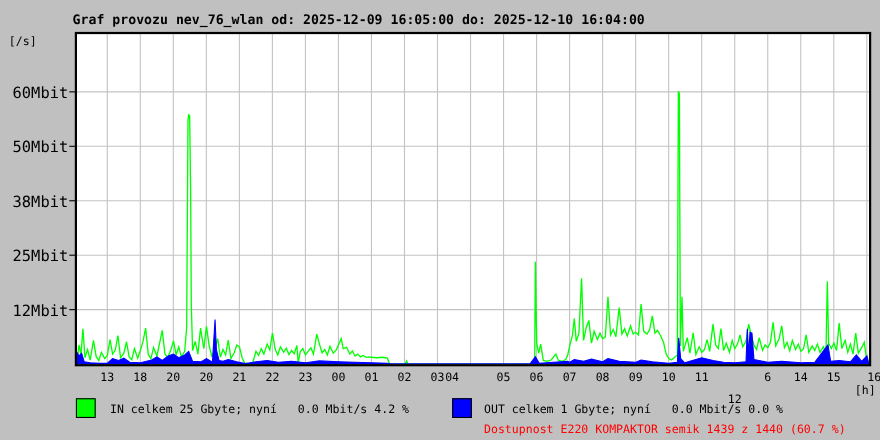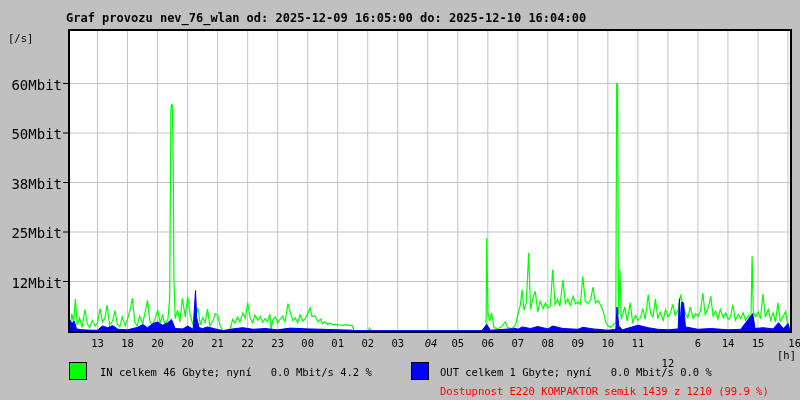--- a/index.html
+++ b/index.html
@@ -83,32 +83,32 @@
     <div class="xlab" style="left: 114.542px;">18</div>
     <div class="xlab" style="left: 144.563px;">20</div>
     <div class="xlab" style="left: 174.584px;">20</div>
     <div class="xlab" style="left: 204.606px;">21</div>
     <div class="xlab" style="left: 234.627px;">22</div>
     <div class="xlab" style="left: 264.648px;">23</div>
     <div class="xlab" style="left: 294.669px;">00</div>
     <div class="xlab" style="left: 324.691px;">01</div>
     <div class="xlab" style="left: 354.712px;">02</div>
     <div class="xlab" style="left: 384.733px;">03</div>
-    <div class="xlab" style="left: 418px; font-style: italic;">04</div>
+    <div class="xlab" style="left: 398px;">04</div>
     <div class="xlab" style="left: 444.776px;">05</div>
     <div class="xlab" style="left: 474.797px;">06</div>
     <div class="xlab" style="left: 504.818px;">07</div>
     <div class="xlab" style="left: 534.839px;">08</div>
     <div class="xlab" style="left: 564.861px;">09</div>
     <div class="xlab" style="left: 594.882px;">10</div>
     <div class="xlab" style="left: 624.903px;">11</div>
     <div class="xlab" style="left: 654.925px; margin-top: 20px;">12</div>
     <div class="xlab" style="left: 684.946px;">6</div>
     <div class="xlab" style="left: 714.967px;">14</div>
     <div class="xlab" style="left: 744.988px;">15</div>
     <div class="xlab" style="left: 775.01px; text-align: right;">16</div>
   </div>
 
 <div class="legend-box" style="left: 69px; background: rgb(0, 255, 0);"></div>
-<div class="legend-text" style="left:100px;">IN celkem 46 Gbyte; nyní   0.0 Mbit/s 4.2 %</div>
+<div class="legend-text" style="left:100px;">IN celkem 25 Gbyte; nyní   0.0 Mbit/s 4.2 %</div>
 <div class="legend-box" style="left: 411px; background: rgb(0, 0, 255);"></div>
 <div class="legend-text" style="left:440px;">OUT celkem 1 Gbyte; nyní   0.0 Mbit/s 0.0 %</div>
-<div id="availability" style="color: rgb(255, 0, 0);">Dostupnost E220 KOMPAKTOR semik 1439 z 1210 (99.9 %)</div>
+<div id="availability" style="color: rgb(255, 0, 0);">Dostupnost E220 KOMPAKTOR semik 1439 z 1440 (60.7 %)</div>
 
 </body></html>

